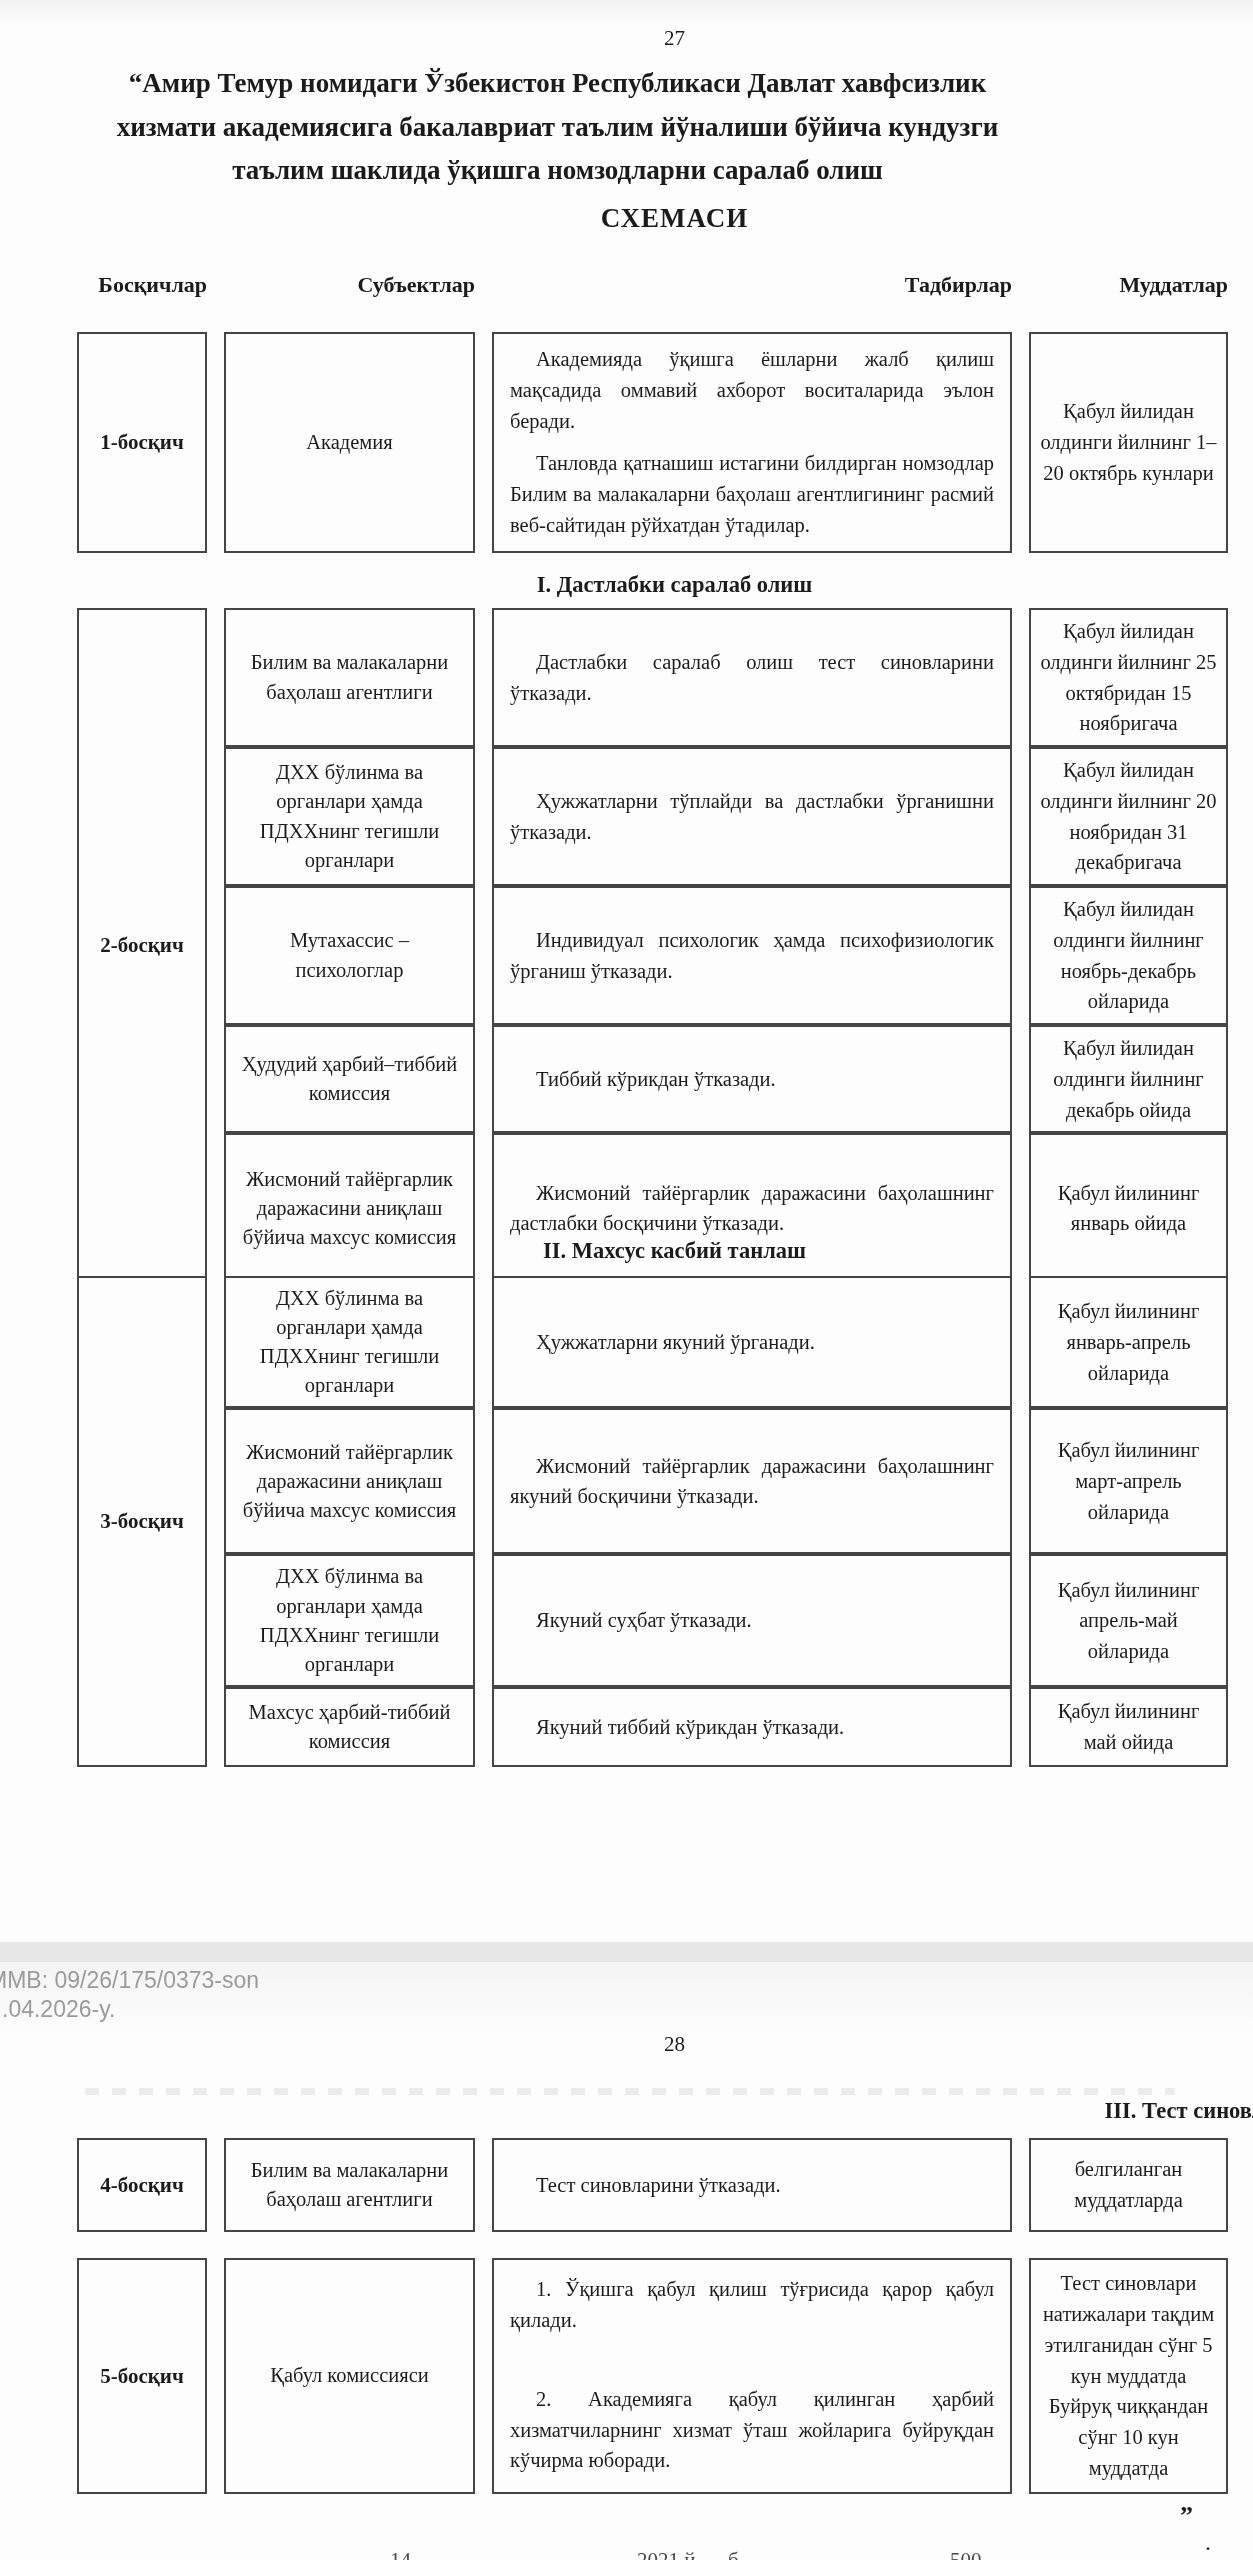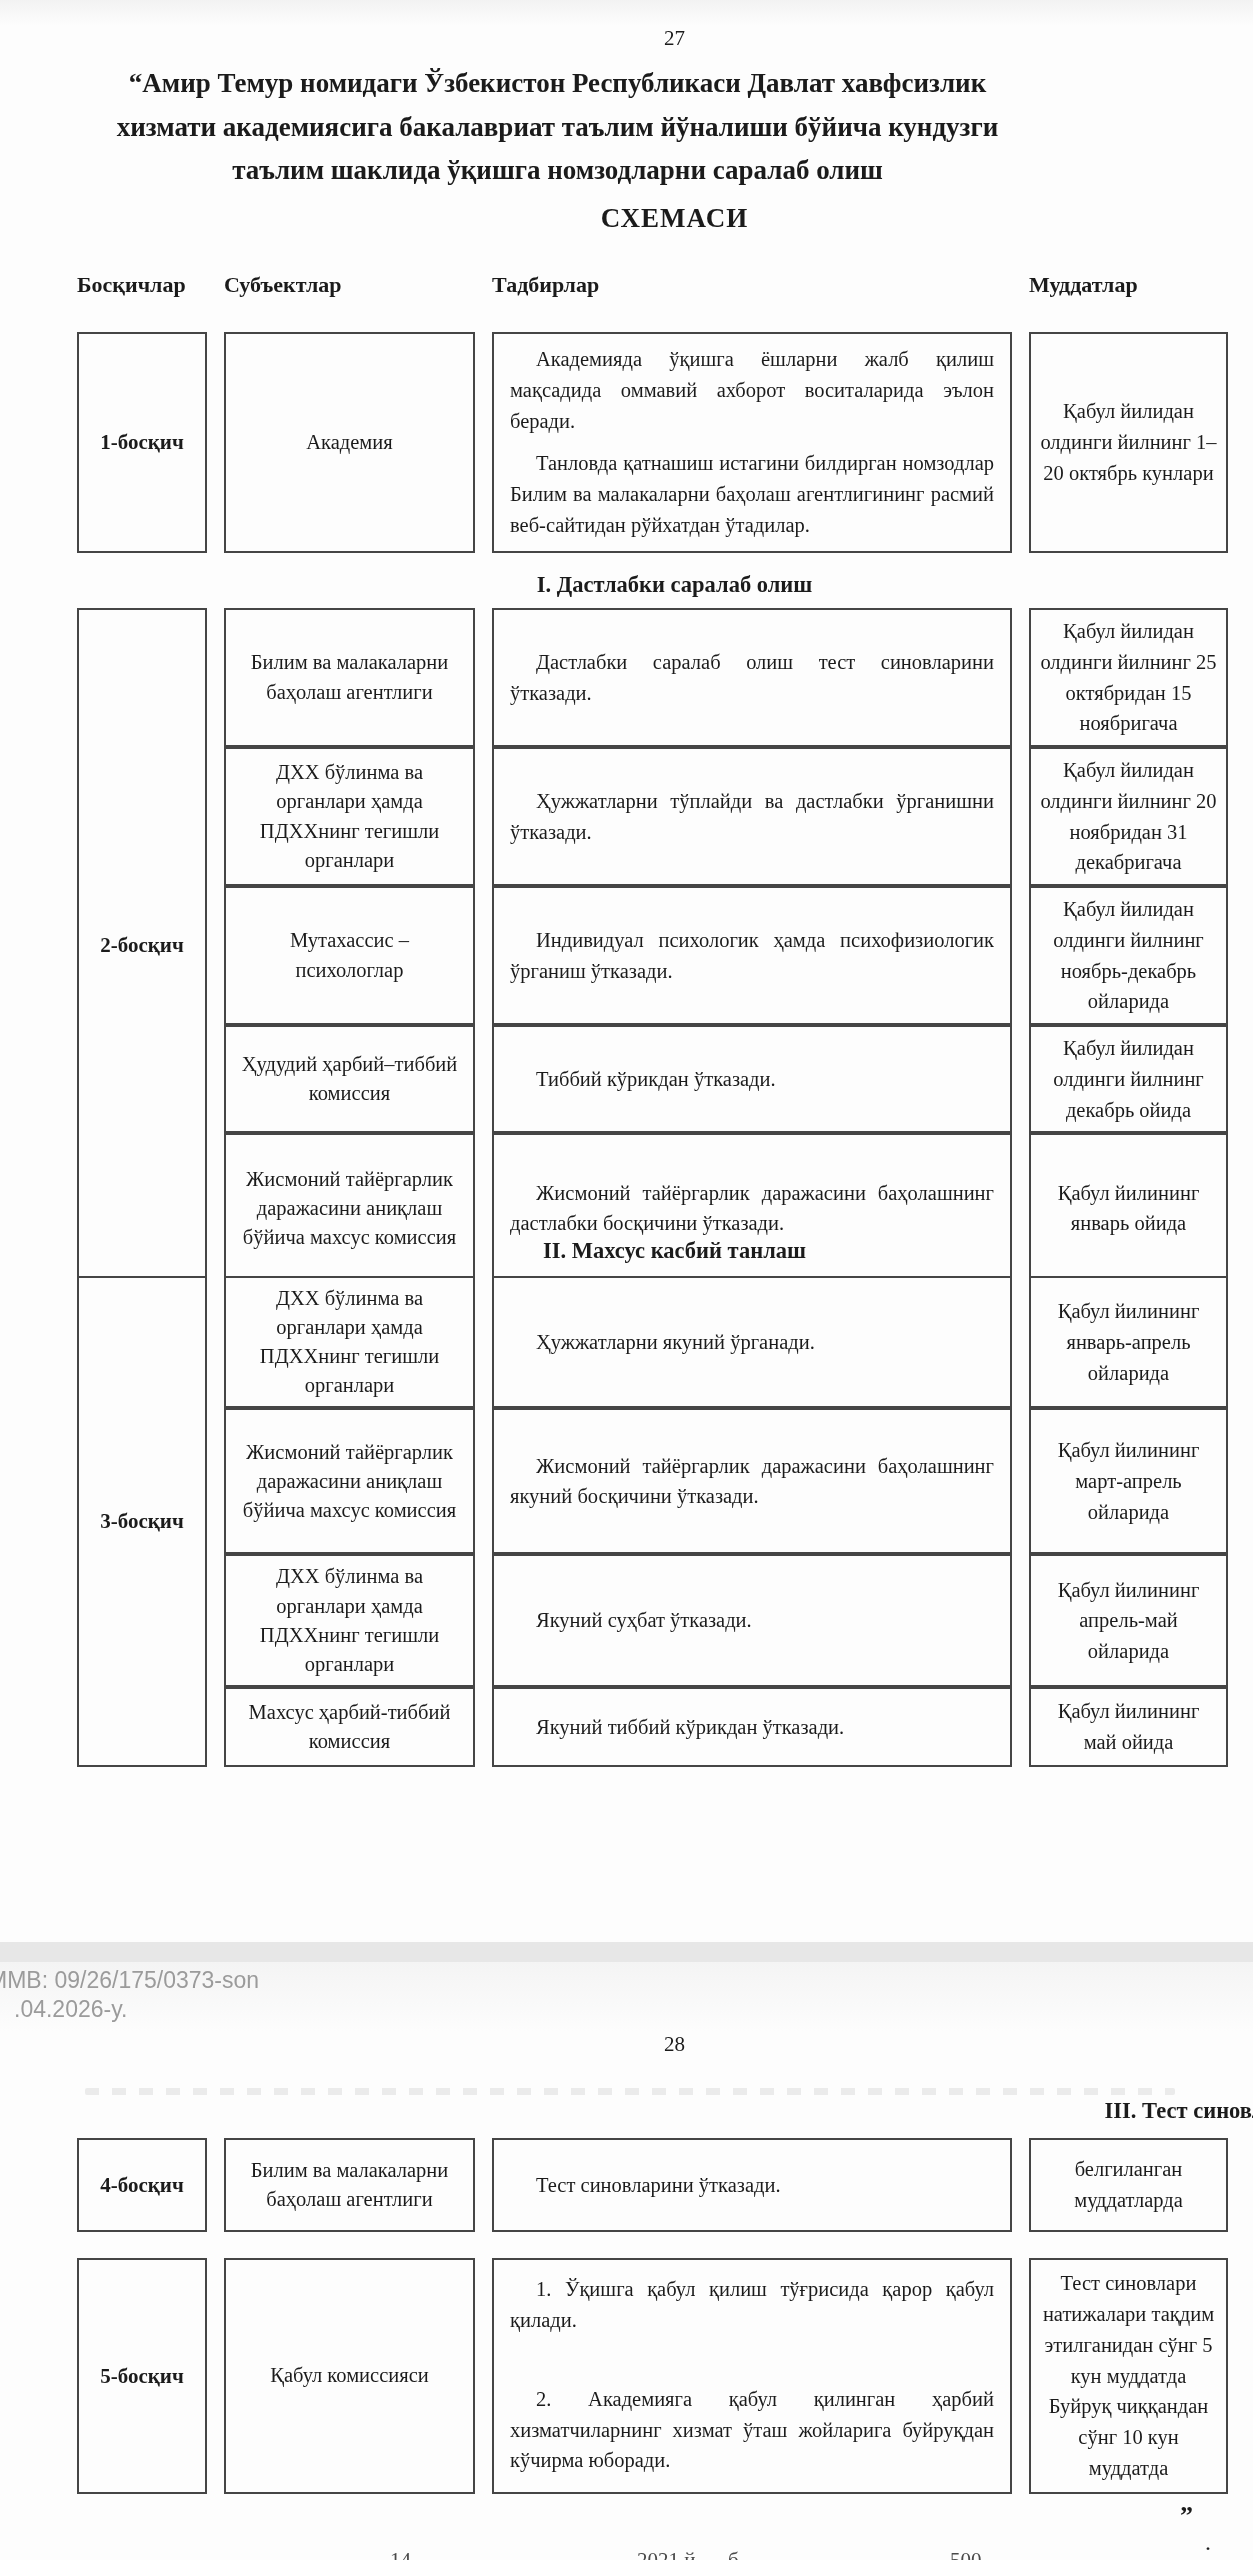--- a/index.html
+++ b/index.html
@@ -18,28 +18,28 @@
     background:linear-gradient(180deg,#f4f4f4,rgba(253,253,253,0));}
   .scan-dashes{height:7px;opacity:.5;border-radius:2px;
     background:repeating-linear-gradient(90deg,#d9d9d9 0 14px,rgba(255,255,255,0) 14px 27px);}
   
   .pagenum{width:1253px;font-size:21px;}
   .doc-title{left:0;width:1019px;font-weight:bold;font-size:27px;line-height:1.62;}
   .scheme{left:0;width:1253px;font-weight:bold;font-size:27px;letter-spacing:1px;}
   .sect-title{left:0;width:1253px;font-weight:bold;font-size:22.5px;}
   .watermark{font-family:"Liberation Sans","DejaVu Sans",sans-serif;
     color:#9b9b9b;font-size:23px;line-height:1.24;white-space:nowrap;}
-  .wm2{margin-left:26px;}
+  .wm2{margin-left:14px;}
   
   .tbl{position:absolute;left:77px;display:grid;
     grid-template-columns:130px 251px 520px 199px;column-gap:17px;}
   .hdr-row{position:absolute;left:77px;display:grid;
     grid-template-columns:130px 251px 520px 199px;column-gap:17px;
     font-weight:bold;font-size:22px;}
-  .hdr-row div{text-align:left;}
+  .hdr-row div{text-align:right;}
   .cell{border:2px solid #454545;background:#fdfdfd;box-sizing:border-box;}
   .stage{grid-column:1;display:flex;align-items:center;justify-content:center;
     font-weight:bold;font-size:21px;}
   .subj{grid-column:2;display:flex;align-items:center;justify-content:center;
     text-align:center;font-size:20.5px;line-height:1.42;padding:6px 10px;}
   .act{grid-column:3;display:flex;flex-direction:column;justify-content:center;
     font-size:20.5px;line-height:1.5;padding:10px 16px;text-align:justify;gap:8px;}
   .act p{margin:0;text-indent:26px;}
   .act p + p{margin-top:4px;}
   .act.spread{justify-content:space-between;padding-top:14px;padding-bottom:16px;}

